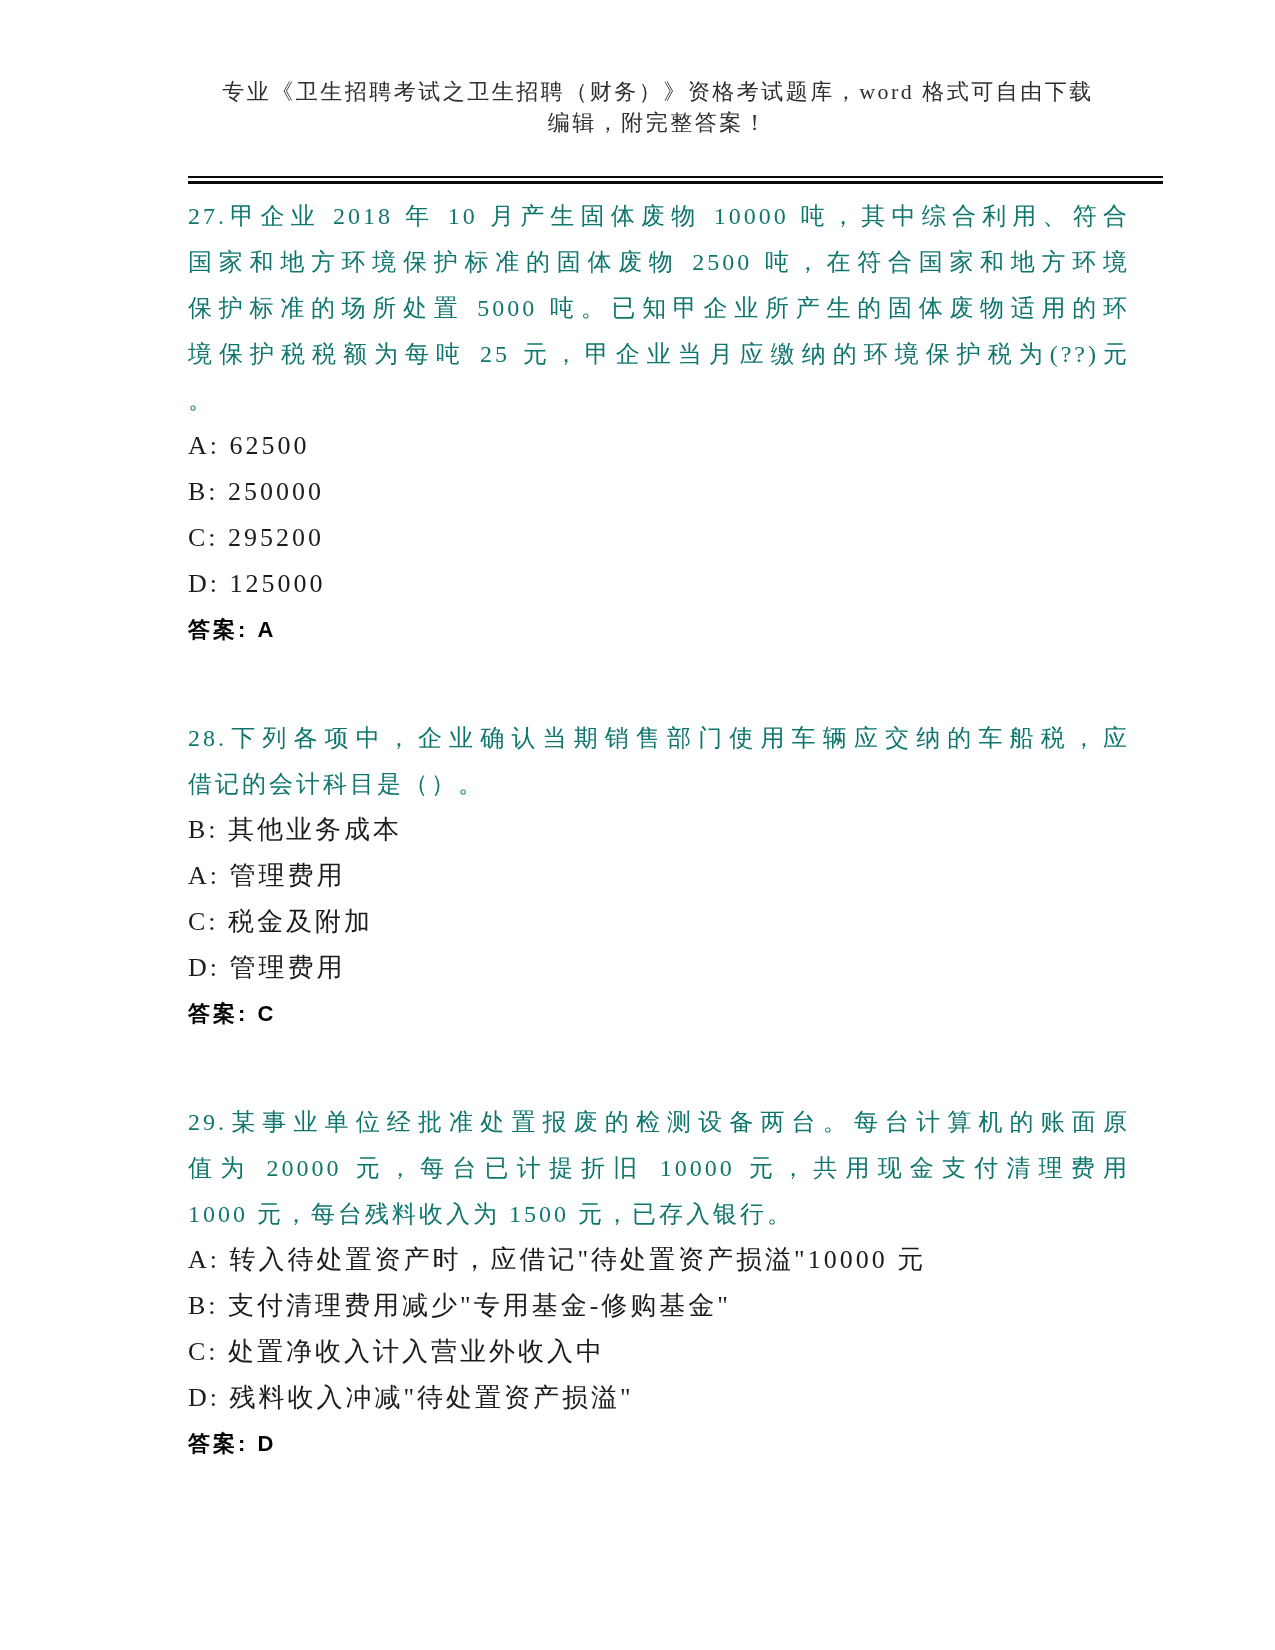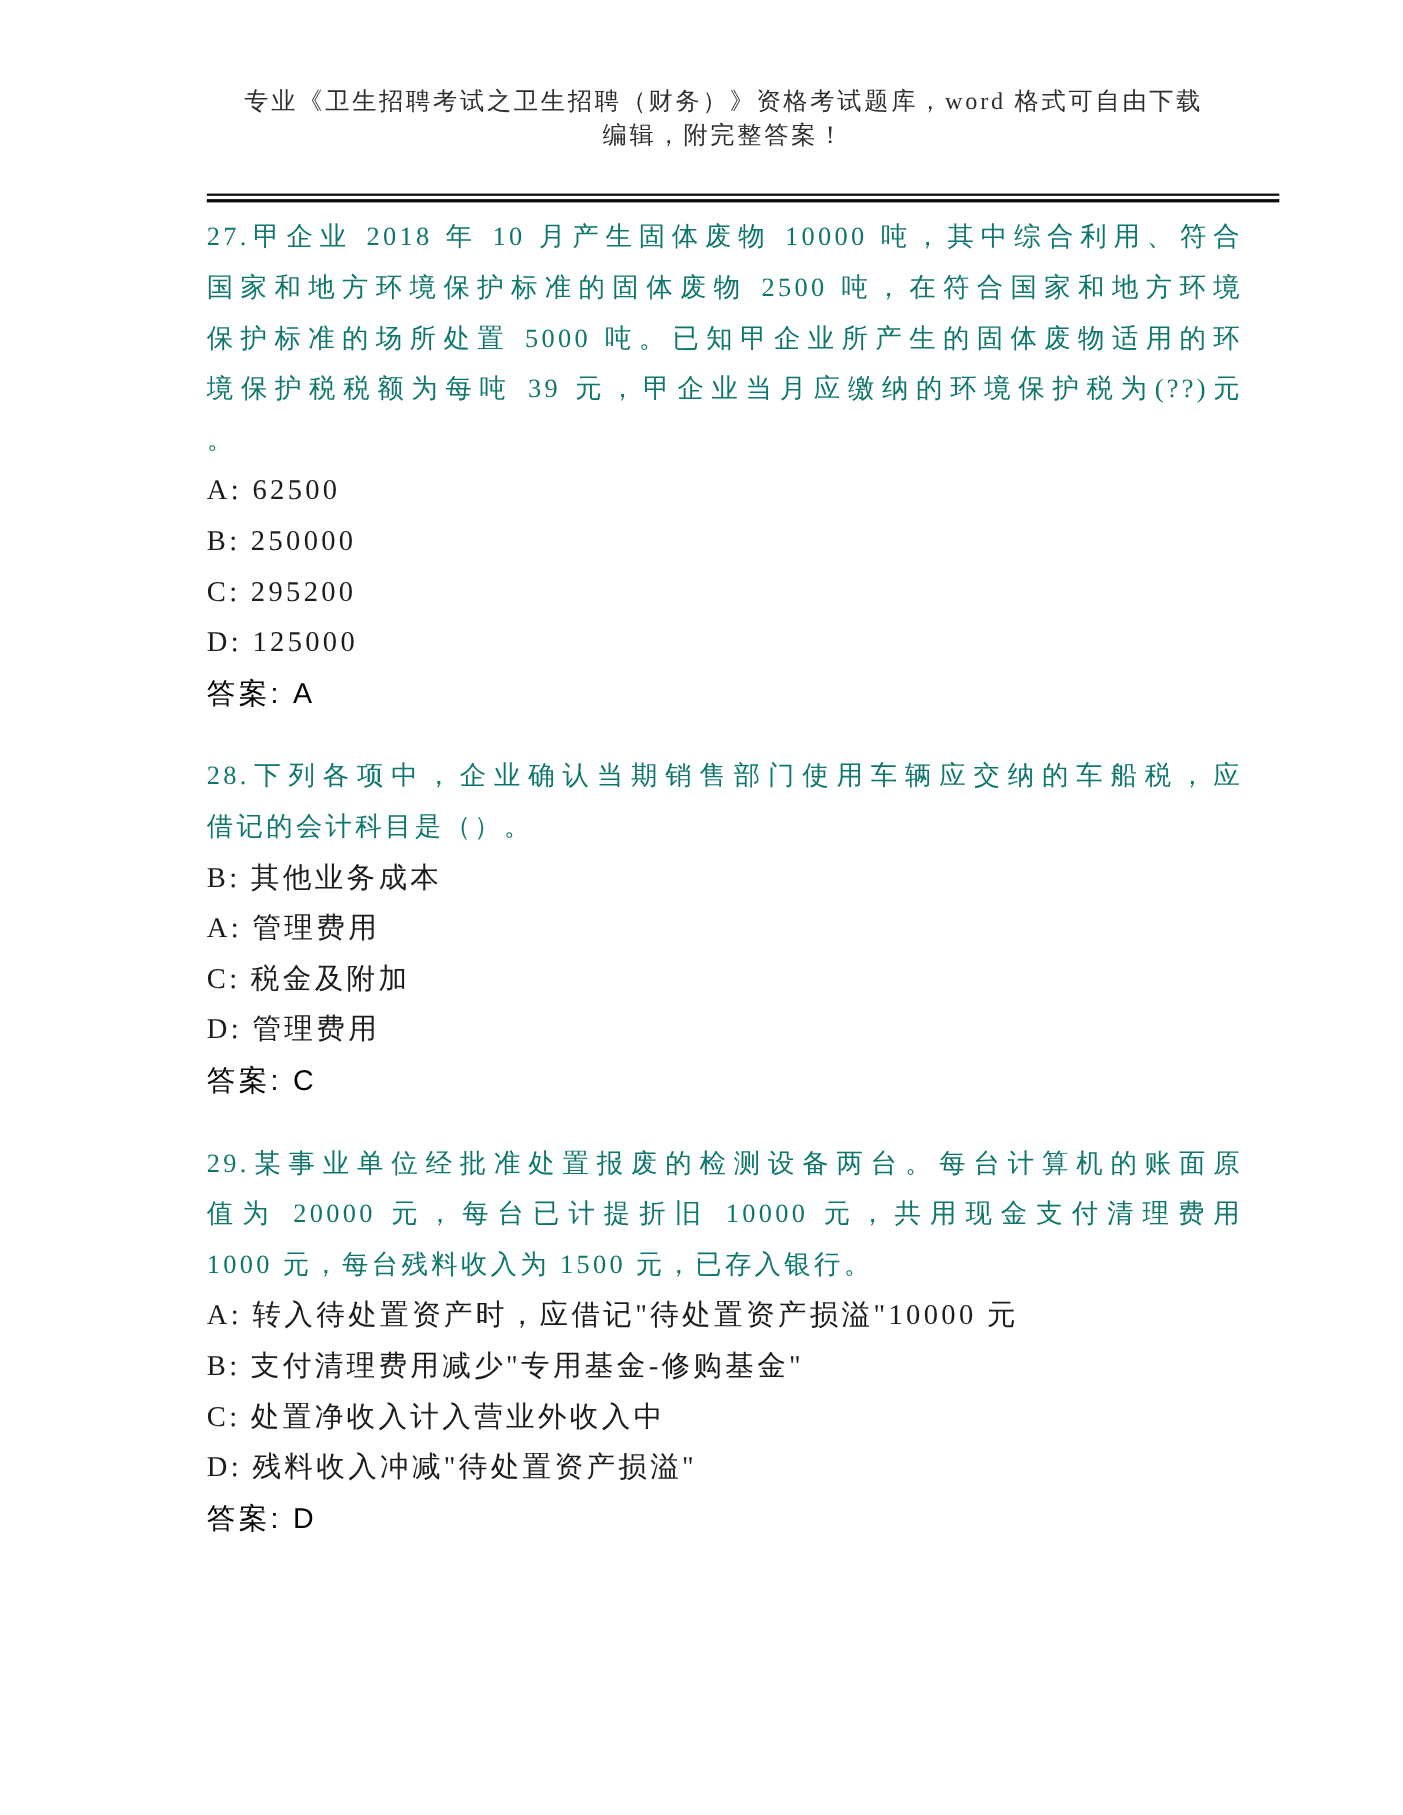--- a/index.html
+++ b/index.html
@@ -38,21 +38,21 @@
   .header-rule {
     margin-top: 38px;
     width: 975px;
     height: 3px;
     border-top: 2px solid #0a0a0a;
     border-bottom: 3px solid #0a0a0a;
   }
   
   .question {
     width: 942px;
-    margin-top: 30px;
+    margin-top: 62px;
   }
   .question.first {
     margin-top: 9px;
   }
   .q-line {
     font-size: 24px;
     line-height: 46px;
     letter-spacing: 3px;
     white-space: nowrap;
     color: #0f766e;
@@ -65,22 +65,22 @@
   }
   .option {
     font-size: 26px;
     line-height: 46px;
     letter-spacing: 3px;
     white-space: nowrap;
     color: #1c1c1c;
   }
   .answer {
     font-family: "Liberation Sans", "DejaVu Sans", sans-serif;
-    font-weight: 400;
-    font-size: 26px;
+    font-weight: 700;
+    font-size: 22px;
     line-height: 46px;
     letter-spacing: 3px;
     color: #000000;
     white-space: nowrap;
   }
   p, div { margin: 0; }
 </style>
 </head>
 <body>
 
@@ -91,21 +91,21 @@
       <div class="h-line">专业《卫生招聘考试之卫生招聘（财务）》资格考试题库，word 格式可自由下载</div>
       <div class="h-line">编辑，附完整答案！</div>
     </div>
 
     <div class="header-rule"></div>
 
     <div class="question first">
       <div class="q-line fill">27.甲企业 2018 年 10 月产生固体废物 10000 吨，其中综合利用、符合</div>
       <div class="q-line fill">国家和地方环境保护标准的固体废物 2500 吨，在符合国家和地方环境</div>
       <div class="q-line fill">保护标准的场所处置 5000 吨。已知甲企业所产生的固体废物适用的环</div>
-      <div class="q-line fill">境保护税税额为每吨 39 元，甲企业当月应缴纳的环境保护税为(??)元</div>
+      <div class="q-line fill">境保护税税额为每吨 25 元，甲企业当月应缴纳的环境保护税为(??)元</div>
       <div class="q-line">。</div>
       <div class="option">A: 62500</div>
       <div class="option">B: 250000</div>
       <div class="option">C: 295200</div>
       <div class="option">D: 125000</div>
       <div class="answer">答案: A</div>
     </div>
 
     <div class="question">
       <div class="q-line fill">28.下列各项中，企业确认当期销售部门使用车辆应交纳的车船税，应</div>

